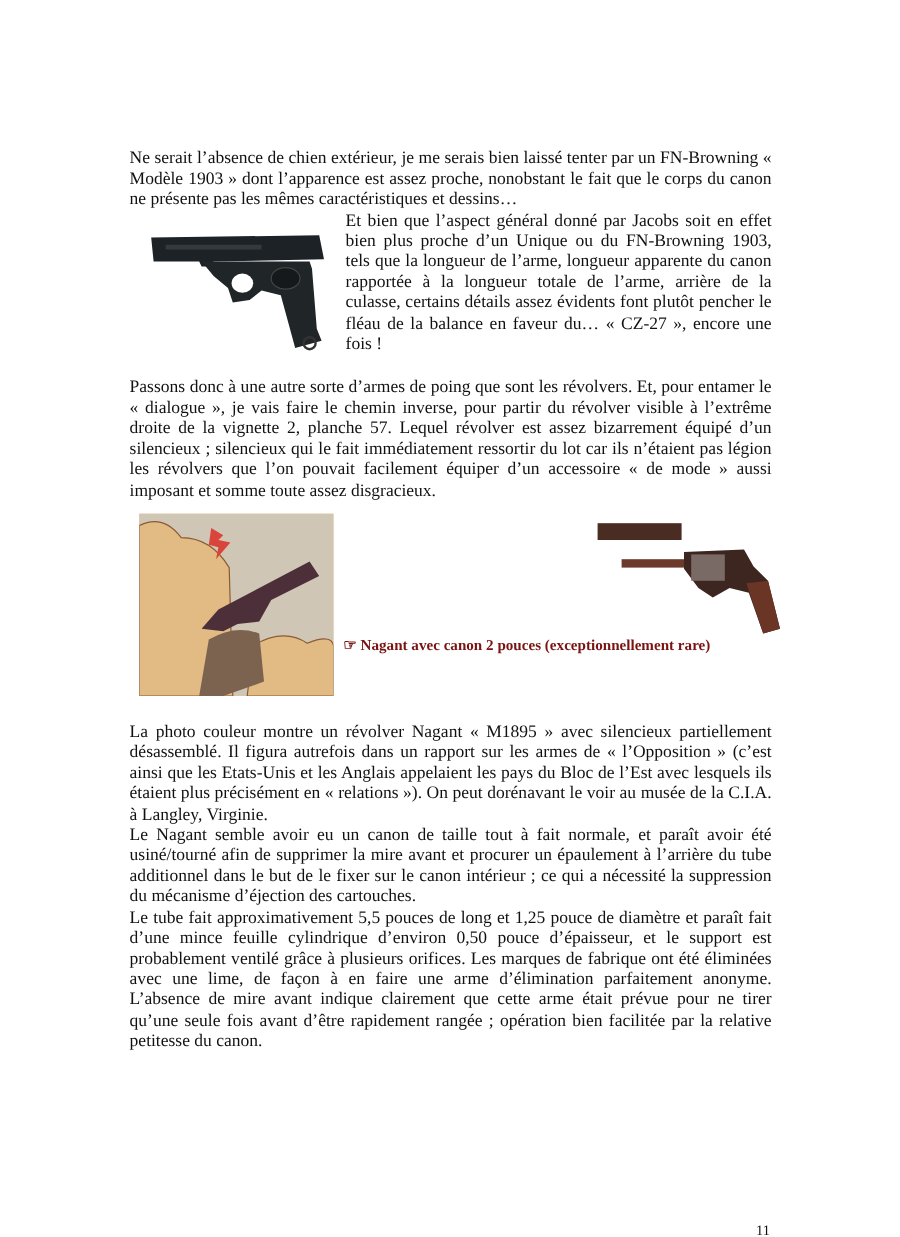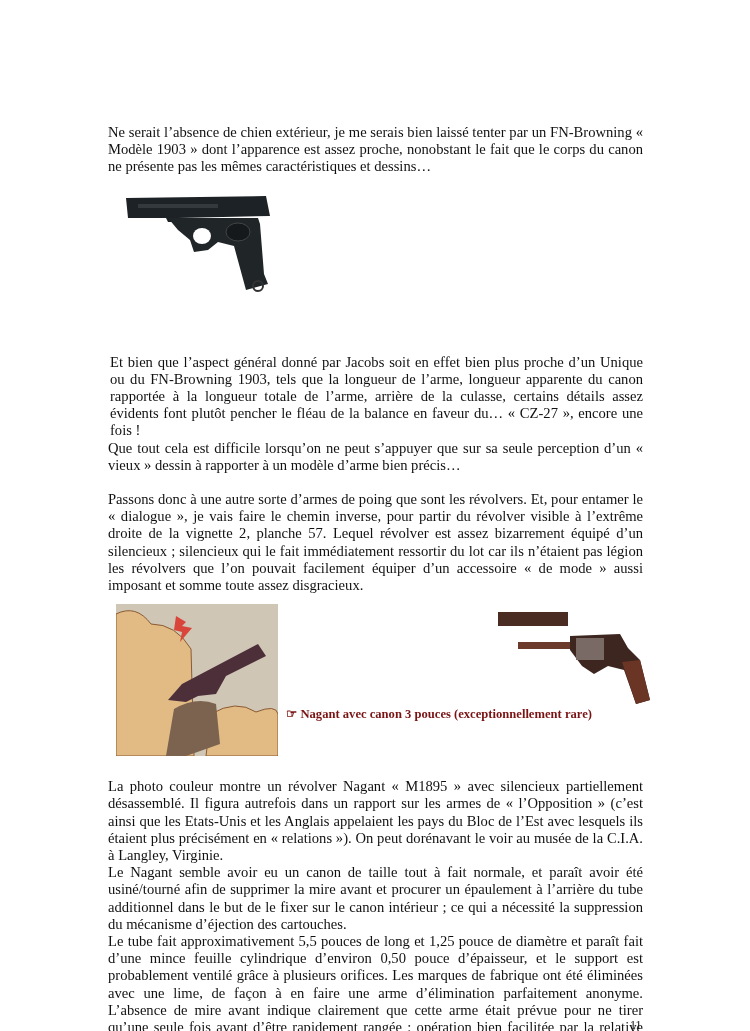--- a/index.html
+++ b/index.html
@@ -1,21 +1,21 @@
 <!DOCTYPE html>
 <html><head>
   <meta charset="utf-8">
   <style>
     html, body { margin: 0; padding: 0; background: #ffffff; }
     body { width: 750px; height: 1031px; position: relative; overflow: hidden;
       font-family: "Liberation Serif", "DejaVu Serif", serif; color: #111; }
     .page { position: absolute; left: 108px; top: 124px; width: 535px; font-size: 14.6px; line-height: 17.2px; }
     p { margin: 0; text-align: justify; }
     .gap { height: 17px; }
-    .row { display: flex; flex-direction: column; }
+    .row { display: flex; }
     .figleft { width: 178px; height: 122px; flex: 0 0 178px; position: relative; }
     .rightcol { flex: 1; padding-left: 2px; }
     .rightcol p { text-indent: 0; }
     .images { position: relative; height: 160px; margin-top: 10px; margin-bottom: 14px; }
     .comic { position: absolute; left: 8px; top: 0; width: 162px; height: 152px; background: #e3c193; overflow: hidden; }
     .bw { position: absolute; left: 180px; top: 0; width: 195px; height: 100px; }
     .color { position: absolute; left: 382px; top: 0; width: 170px; height: 110px; }
     .caption { position: absolute; left: 178px; top: 103px; color: #7a1313; font-weight: bold; font-size: 12.6px; line-height: 15px; }
     .pagenum { position: absolute; left: 630px; top: 970px; font-size: 12px; margin-top: 48px; }
   </style>
@@ -35,21 +35,20 @@
         <ellipse cx="94" cy="60" rx="9" ry="8" fill="#fff"></ellipse>
         <ellipse cx="130" cy="56" rx="12" ry="9" fill="#15191b" stroke="#444" stroke-width="1"></ellipse>
         <circle cx="150" cy="110" r="5" fill="none" stroke="#333" stroke-width="2"></circle>
       </svg>
     </div>
     <div class="rightcol">
       <p>Et bien que l’aspect général donné par Jacobs soit en effet bien plus proche d’un Unique ou du FN-Browning 1903, tels que la longueur de l’arme, longueur apparente du canon rapportée à la longueur totale de l’arme, arrière de la culasse, certains détails assez évidents font plutôt pencher le fléau de la balance en faveur du… « CZ-27 », encore une fois !</p>
     </div>
   </div>
 
-  <p>Que tout cela est difficile lorsqu’on ne peut s’appuyer que sur sa seule perception d’un « vieux » dessin à rapporter à un modèle d’arme bien précis…</p>
   <div class="gap"></div>
   <p>Passons donc à une autre sorte d’armes de poing que sont les révolvers. Et, pour entamer le « dialogue », je vais faire le chemin inverse, pour partir du révolver visible à l’extrême droite de la vignette 2, planche 57. Lequel révolver est assez bizarrement équipé d’un silencieux ; silencieux qui le fait immédiatement ressortir du lot car ils n’étaient pas légion les révolvers que l’on pouvait facilement équiper d’un accessoire « de mode » aussi imposant et somme toute assez disgracieux.</p>
 
   <div class="images">
     <div class="comic">
       <svg width="162" height="152" viewBox="0 0 162 152">
         <rect width="162" height="152" fill="#cfc6b6"></rect>
         <path d="M0 10 Q20 0 35 20 Q60 20 75 45 L78 152 L0 152 Z" fill="#e2ba84" stroke="#8a5a33" stroke-width="1"></path>
         <path d="M95 110 Q120 95 140 108 Q160 100 162 110 L162 152 L90 152 Z" fill="#e2ba84" stroke="#8a5a33" stroke-width="1"></path>
         <path d="M60 12 L70 18 L66 22 L76 24 L64 38 L66 28 L58 26 Z" fill="#d9453a"></path>
@@ -61,21 +60,21 @@
       <svg width="170" height="110" viewBox="0 0 170 110">
         <rect width="170" height="110" fill="#fff"></rect>
         <rect x="8" y="8" width="70" height="14" fill="#4a2c22"></rect>
         <rect x="28" y="38" width="52" height="7" fill="#6b3a2b"></rect>
         <path d="M80 32 L130 30 L138 44 L150 56 L160 96 L146 100 L134 66 L118 62 L104 70 L92 62 L80 46 Z" fill="#3d2520"></path>
         <rect x="86" y="34" width="28" height="22" fill="#7a6a66"></rect>
         <path d="M132 58 L150 56 L160 96 L146 100 Z" fill="#6b3525"></path>
       </svg>
     </div>
     <div class="caption">
-      <div><span>☞</span> <span>Nagant avec canon 3 pouces (exceptionnellement rare)</span></div>
+      <div><span>☞</span> <span>Nagant avec canon 2 pouces (exceptionnellement rare)</span></div>
     </div>
   </div>
 
   <p>La photo couleur montre un révolver Nagant « M1895 » avec silencieux partiellement désassemblé. Il figura autrefois dans un rapport sur les armes de « l’Opposition » (c’est ainsi que les Etats-Unis et les Anglais appelaient les pays du Bloc de l’Est avec lesquels ils étaient plus précisément en « relations »). On peut dorénavant le voir au musée de la C.I.A. à Langley, Virginie.</p>
   <p>Le Nagant semble avoir eu un canon de taille tout à fait normale, et paraît avoir été usiné/tourné afin de supprimer la mire avant et procurer un épaulement à l’arrière du tube additionnel dans le but de le fixer sur le canon intérieur ; ce qui a nécessité la suppression du mécanisme d’éjection des cartouches.</p>
   <p>Le tube fait approximativement 5,5 pouces de long et 1,25 pouce de diamètre et paraît fait d’une mince feuille cylindrique d’environ 0,50 pouce d’épaisseur, et le support est probablement ventilé grâce à plusieurs orifices. Les marques de fabrique ont été éliminées avec une lime, de façon à en faire une arme d’élimination parfaitement anonyme. L’absence de mire avant indique clairement que cette arme était prévue pour ne tirer qu’une seule fois avant d’être rapidement rangée ; opération bien facilitée par la relative petitesse du canon.</p>
 </div>
 
 <div class="pagenum">11</div>
 

